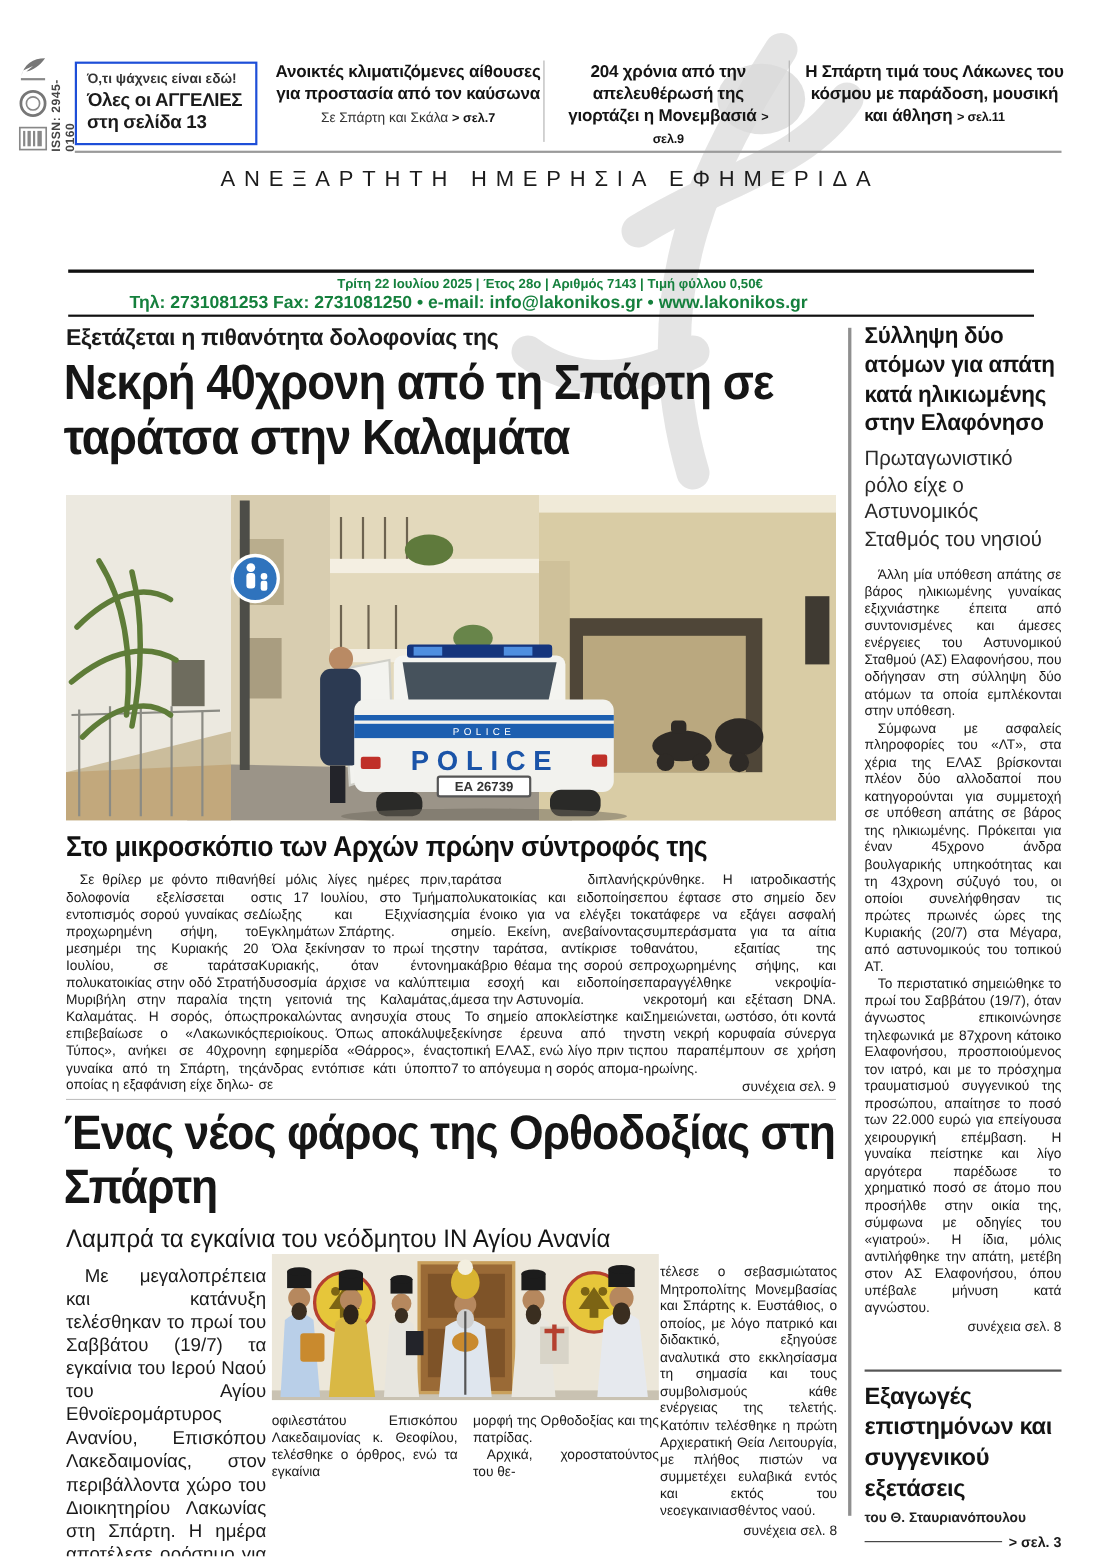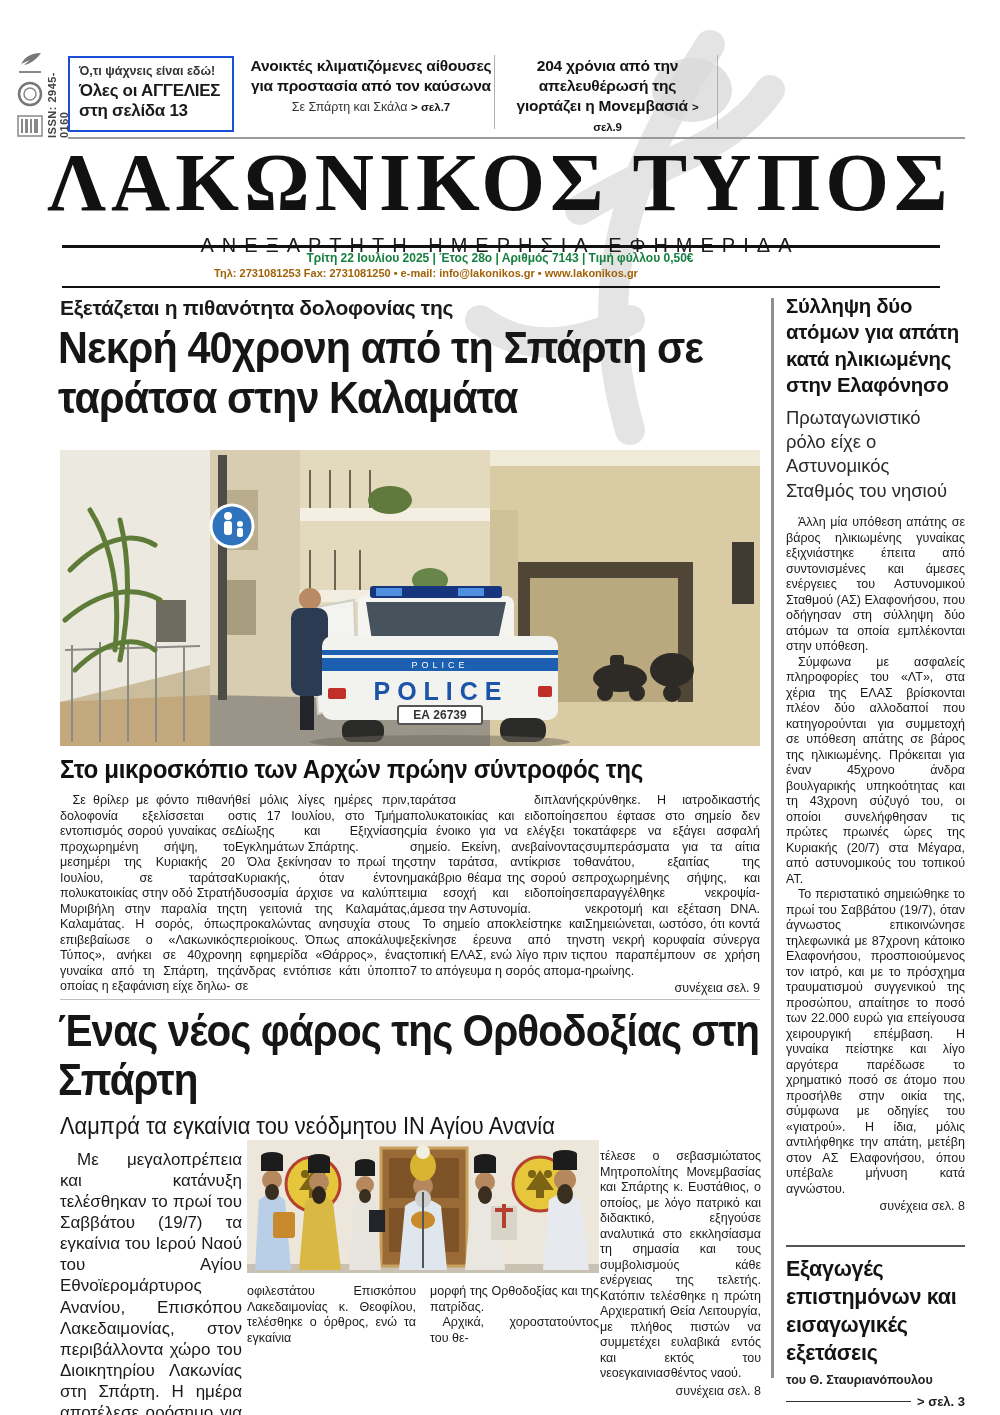--- a/index.html
+++ b/index.html
@@ -29,21 +29,21 @@
   .vd1 { left:494px; } .vd2 { left:717px; }
   .toprule { position:absolute; left:68px; width:897px; top:137px; height:2px; background:#9a9a9a; }
 
   
   .masthead { position:absolute; left:0px; top:142px; width:1000px; text-align:center; }
   .masthead .title { font-family:"Liberation Serif","DejaVu Serif",serif; font-size:82px; font-weight:700;
                      letter-spacing:5px; line-height:1.0; color:#111; white-space:nowrap; }
   .masthead .subtitle { font-size:20px; letter-spacing:8px; margin-top:10px; color:#1c1c1c; }
   .mrule1 { position:absolute; left:62px; width:878px; top:245px; height:3px; background:#111; }
   .dateline  { position:absolute; left:0; top:251px; width:1000px; text-align:center; font-size:12px; font-weight:700; color:#15803d; }
-  .dateline2 { position:absolute; left:0; top:267px; width:852px; text-align:center; font-size:11px; font-weight:700; color:#a16207; }
+  .dateline2 { position:absolute; left:0; top:267px; width:852px; text-align:center; font-size:16px; font-weight:700; color:#15803d; }
   .mrule2 { position:absolute; left:62px; width:878px; top:286px; height:2px; background:#111; }
 
   
   .kicker { position:absolute; left:60px; top:296px; font-size:21px; font-weight:700; letter-spacing:-0.3px; }
   .headline1 { position:absolute; left:58px; top:323px; width:780px; font-size:45px; font-weight:800;
                line-height:1.12; letter-spacing:-1px; transform:scaleX(0.92); transform-origin:left top; color:#161616; }
   .lead-photo { position:absolute; left:60px; top:450px; }
   .subhead1 { position:absolute; left:60px; top:754px; width:760px; font-size:26px; font-weight:600;
               letter-spacing:-0.4px; transform:scaleX(0.93); transform-origin:left top; color:#111; }
   .lead-cols { position:absolute; left:60px; top:793px; width:700px; display:flex; }
@@ -129,24 +129,29 @@
     </div>
   </div>
   <div class="vdiv vd1"></div>
   <div class="teaser t2">
     <h3>
       <span>204 χρόνια από την απελευθέρωσή της γιορτάζει η Μονεμβασιά</span>
       <span class="pageref">&gt; σελ.9</span>
     </h3>
   </div>
   <div class="vdiv vd2"></div>
+  <div class="teaser t3">
+    <h3>
+      <span>Η Σπάρτη τιμά τους Λάκωνες του κόσμου με παράδοση, μουσική και άθληση</span>
+      <span class="pageref">&gt; σελ.11</span>
+    </h3>
+  </div>
   <div class="toprule"></div>
 
   <div class="masthead">
-    <div class="title">ΛΑΚΩΝΙΚΟΣ ΤΥΠΟΣ</div>
     <div class="subtitle">ΑΝΕΞΑΡΤΗΤΗ ΗΜΕΡΗΣΙΑ ΕΦΗΜΕΡΙΔΑ</div>
   </div>
   <div class="mrule1"></div>
   <div class="dateline">Τρίτη 22 Ιουλίου 2025 | Έτος 28ο | Αριθμός 7143 | Τιμή φύλλου 0,50€</div>
   <div class="dateline2">Τηλ: 2731081253 Fax: 2731081250 • e-mail: info@lakonikos.gr • www.lakonikos.gr</div>
   <div class="mrule2"></div>
 
   <div class="kicker">Εξετάζεται η πιθανότητα δολοφονίας της</div>
   <div class="headline1">Νεκρή 40χρονη από τη Σπάρτη σε ταράτσα στην Καλαμάτα</div>
 
@@ -350,21 +355,21 @@
     <div class="rail-title">Σύλληψη δύο ατόμων για απάτη κατά ηλικιωμένης στην Ελαφόνησο</div>
     <div class="rail-sub">Πρωταγωνιστικό ρόλο είχε ο Αστυνομικός Σταθμός του νησιού</div>
     <div class="rail-body">
       <p>Άλλη μία υπόθεση απάτης σε βάρος ηλικιωμένης γυναίκας εξιχνιάστηκε έπειτα από συντονισμένες και άμεσες ενέργειες του Αστυνομικού Σταθμού (ΑΣ) Ελαφονήσου, που οδήγησαν στη σύλληψη δύο ατόμων τα οποία εμπλέκονται στην υπόθεση.</p>
       <p>Σύμφωνα με ασφαλείς πληροφορίες του «ΛΤ», στα χέρια της ΕΛΑΣ βρίσκονται πλέον δύο αλλοδαποί που κατηγορούνται για συμμετοχή σε υπόθεση απάτης σε βάρος της ηλικιωμένης. Πρόκειται για έναν 45χρονο άνδρα βουλγαρικής υπηκοότητας και τη 43χρονη σύζυγό του, οι οποίοι συνελήφθησαν τις πρώτες πρωινές ώρες της Κυριακής (20/7) στα Μέγαρα, από αστυνομικούς του τοπικού ΑΤ.</p>
       <p>Το περιστατικό σημειώθηκε το πρωί του Σαββάτου (19/7), όταν άγνωστος επικοινώνησε τηλεφωνικά με 87χρονη κάτοικο Ελαφονήσου, προσποιούμενος τον ιατρό, και με το πρόσχημα τραυματισμού συγγενικού της προσώπου, απαίτησε το ποσό των 22.000 ευρώ για επείγουσα χειρουργική επέμβαση. Η γυναίκα πείστηκε και λίγο αργότερα παρέδωσε το χρηματικό ποσό σε άτομο που προσήλθε στην οικία της, σύμφωνα με οδηγίες του «γιατρού». Η ίδια, μόλις αντιλήφθηκε την απάτη, μετέβη στον ΑΣ Ελαφονήσου, όπου υπέβαλε μήνυση κατά αγνώστου.</p>
     </div>
     <div class="cont">συνέχεια σελ. 8</div>
     <div class="rail-spacer"></div>
     <div class="rail-rule"></div>
-    <div class="opinion-title">Εξαγωγές επιστημόνων και εισαγωγικές εξετάσεις</div>
+    <div class="opinion-title">Εξαγωγές επιστημόνων και συγγενικού εξετάσεις</div>
     <div class="opinion-author">του Θ. Σταυριανόπουλου</div>
     <div class="opinion-pagerow">
       <div class="line"></div>
       <div class="lbl">&gt; σελ. 3</div>
     </div>
   </div>
 
 </div>
 
 </body></html>

